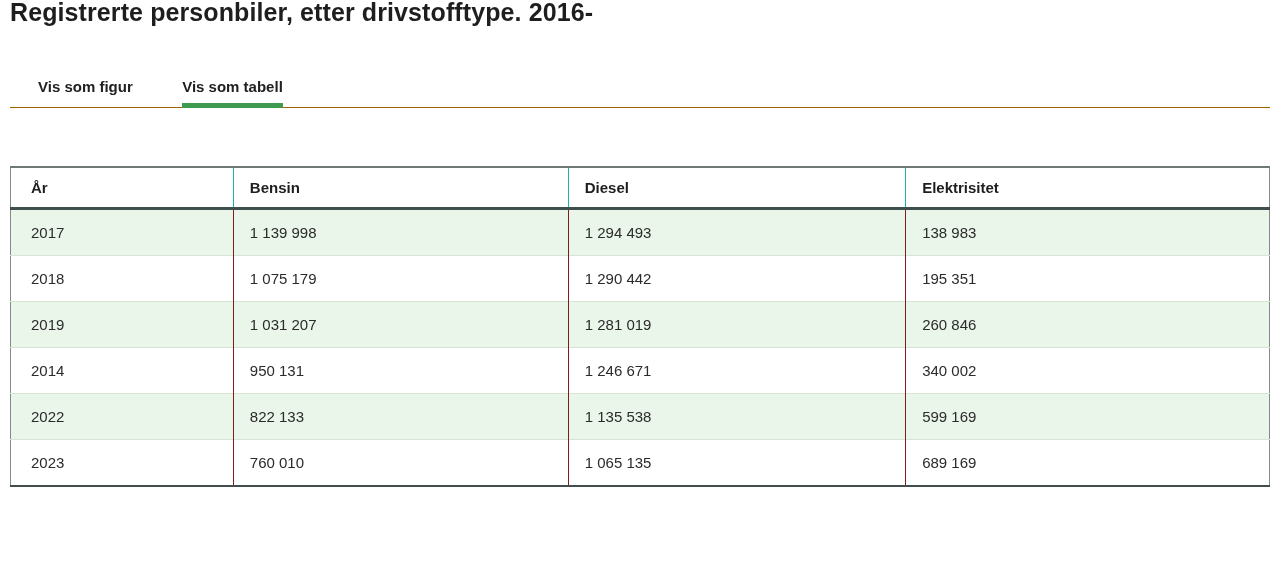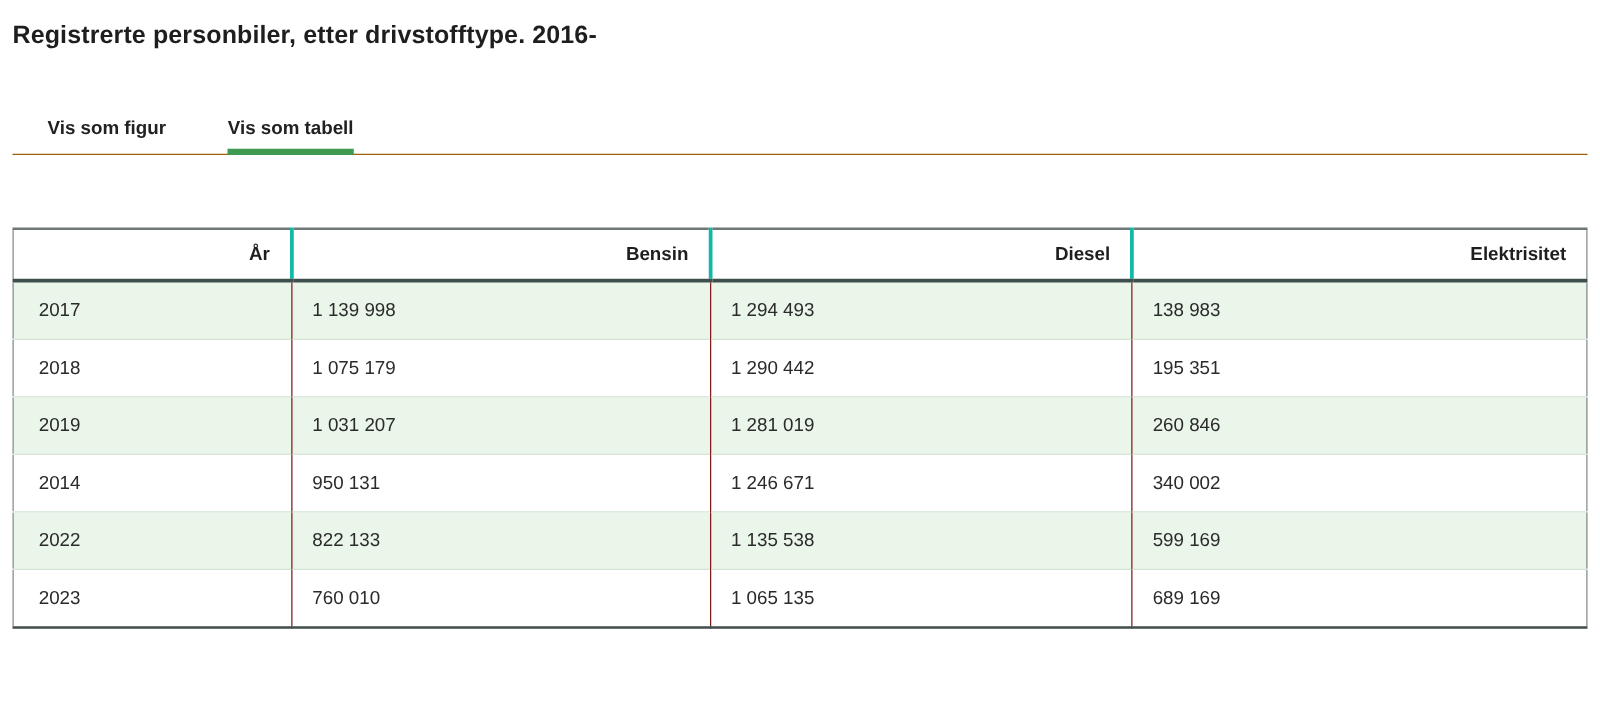--- a/index.html
+++ b/index.html
@@ -12,22 +12,22 @@
     color: #212121;
   }
   .page {
     width: 1280px;
     height: 569px;
     padding: 0 10px;
     background: #ffffff;
     overflow: hidden;
   }
   .page-title {
-    margin: 16px 0 0 0;
-    font-size: 20px;
+    margin: 0 0 0 0;
+    font-size: 25px;
     line-height: 24px;
     font-weight: 700;
     color: #1e1e1e;
     letter-spacing: 0.1px;
   }
   
   .tabs-bar {
     margin-top: 45px;
     padding-left: 28px;
     border-bottom: 1px solid #a16207;
@@ -63,27 +63,27 @@
     border-left: 1px solid #828c89;
     border-right: 1px solid #828c89;
     border-top: 2px solid #6e7876;
     border-bottom: 2px solid #414e4b;
     background: #ffffff;
   }
   table.data-table th {
     background: #ffffff;
     font-weight: 700;
     color: #1e1e1e;
-    text-align: right;
+    text-align: left;
     padding: 11px 16px;
     border-bottom: 3px solid #3e504d;
-    border-left: 3px solid #14b8a6;
+    border-left: 1px solid #14b8a6;
   }
   table.data-table th:first-child {
-    text-align: right;
+    text-align: left;
     padding-left: 20px;
     border-left: none;
   }
   table.data-table td {
     padding: 14px 16px;
     border-left: 1px solid #7f1d1d;
   }
   table.data-table td:first-child {
     text-align: left;
     padding-left: 20px;

